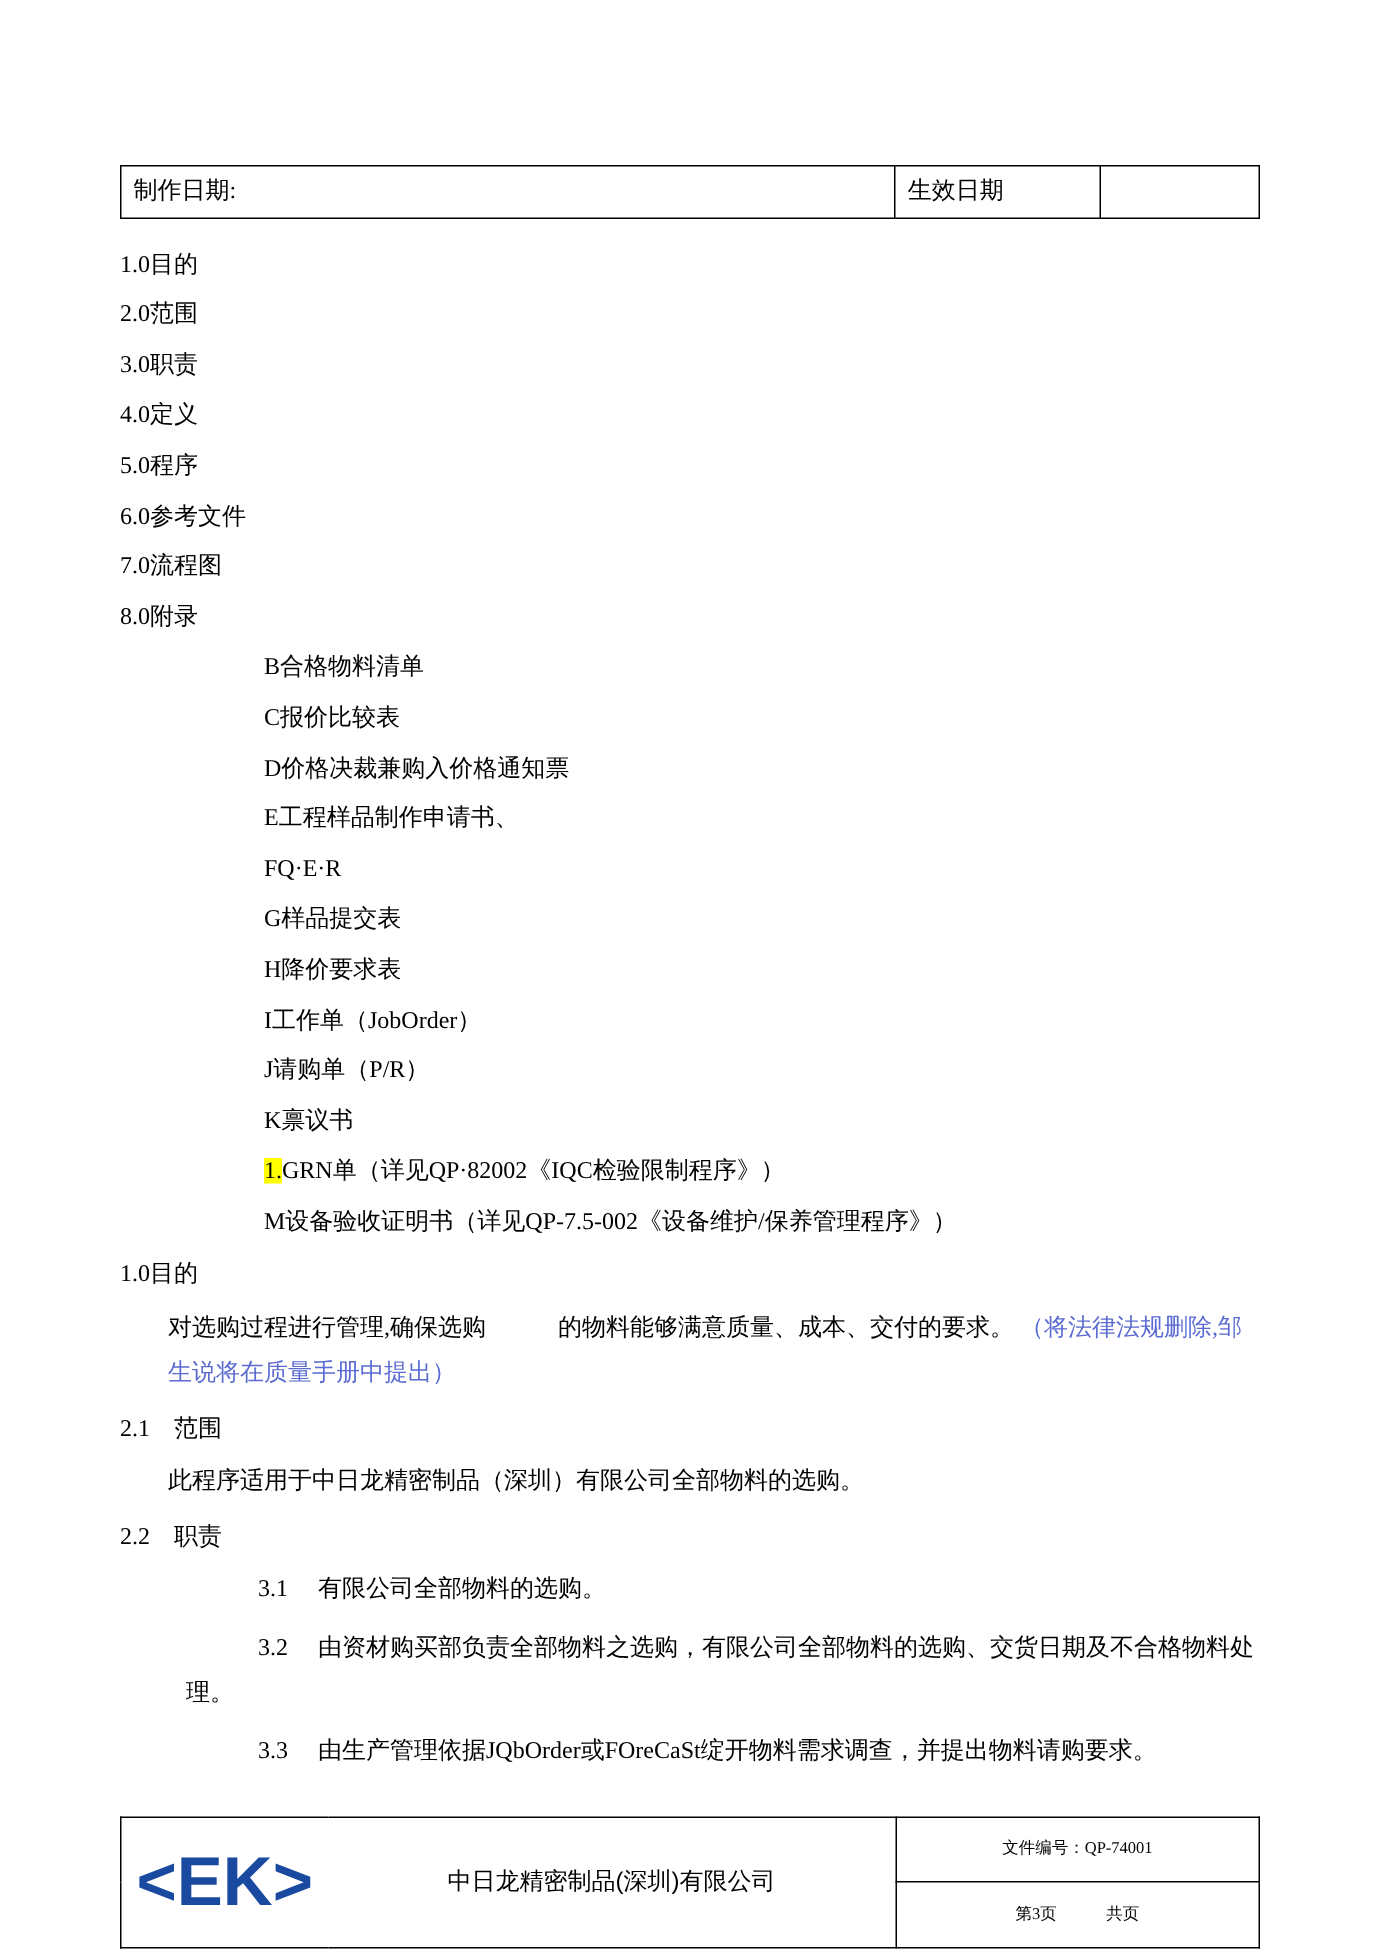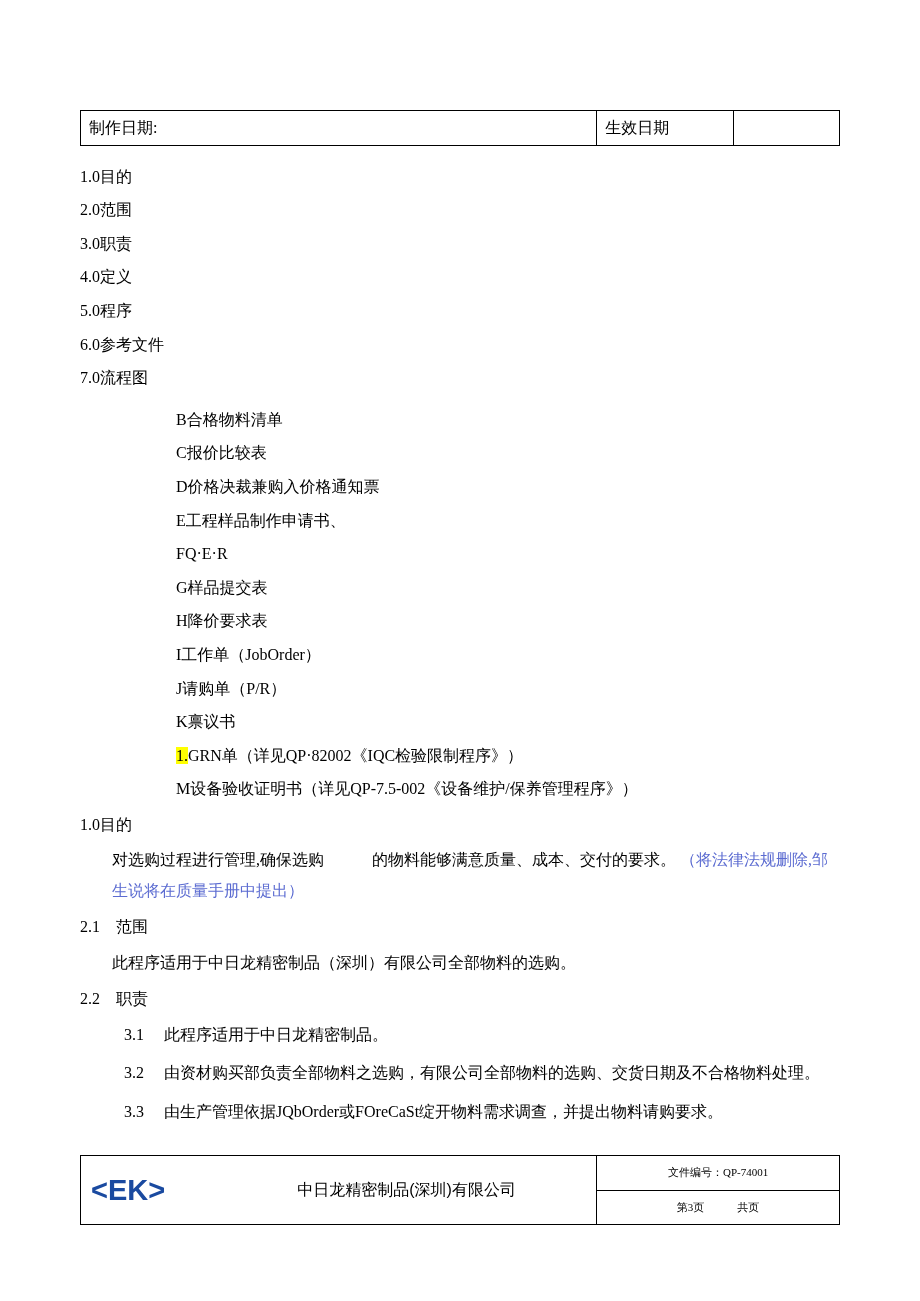--- a/index.html
+++ b/index.html
@@ -54,21 +54,21 @@
   }
   .footer-table td {
     border: 1px solid #000;
     padding: 6px 10px;
     vertical-align: middle;
   }
   .footer-left {
     width: 18%;
     color: #1a4aa0;
     font-family: Arial, sans-serif;
-    font-size: 29px;
+    font-size: 46px;
     font-weight: bold;
     text-align: left;
     border-right: none !important;
   }
   .footer-mid {
     width: 50%;
     font-size: 16px;
     font-family: Liberation Sans, sans-serif;
     text-align: center;
     border-left: none !important;
@@ -77,21 +77,21 @@
   .footer-right {
     width: 32%;
     font-size: 11px;
     text-align: left;
   }
   .footer-right-inner {
     padding: 2px 8px;
   }
   .row8 { display:flex; align-items:baseline; }
   .row8-label { width: 236px; }
-  .sub-num { display:inline-block; width: 36px; }
+  .sub-num { display:inline-block; width: 36px; margin-left: 48px; }
 </style>
 </head>
 <body>
 
 <table class="top-table">
   <tbody>
       <tr>
     <td class="col1">制作日期:</td>
     <td class="col2">生效日期</td>
     <td class="col3"></td>
@@ -101,20 +101,21 @@
 
 <div class="section">1.0目的</div>
 <div class="section">2.0范围</div>
 <div class="section">3.0职责</div>
 <div class="section">4.0定义</div>
 <div class="section">5.0程序</div>
 <div class="section">6.0参考文件</div>
 <div class="section">7.0流程图</div>
 
 <div class="section row8">
+  <span class="row8-label">8.0附录</span>
 </div>
 <div class="indent-list">B合格物料清单</div>
 <div class="indent-list">C报价比较表</div>
 <div class="indent-list">D价格决裁兼购入价格通知票</div>
 <div class="indent-list">E工程样品制作申请书、</div>
 <div class="indent-list">FQ·E·R</div>
 <div class="indent-list">G样品提交表</div>
 <div class="indent-list">H降价要求表</div>
 <div class="indent-list">I工作单（JobOrder）</div>
 <div class="indent-list">J请购单（P/R）</div>
@@ -129,21 +130,21 @@
   <span>对选购过程进行管理,确保选购　　　的物料能够满意质量、成本、交付的要求。</span>
   <span class="note">（将法律法规删除,邹生说将在质量手册中提出）</span>
 </div>
 
 <div class="section">2.1　范围</div>
 <div class="body-indent">此程序适用于中日龙精密制品（深圳）有限公司全部物料的选购。</div>
 
 <div class="section">2.2　职责</div>
 <div class="body-indent2">
   <span class="sub-num">3.1</span>
-  <span>此程序适用于中日龙精密制品。</span>
+  <span>有限公司全部物料的选购。</span>
 </div>
 <div class="body-indent2">
   <span class="sub-num">3.2</span>
   <span>由资材购买部负责全部物料之选购，有限公司全部物料的选购、交货日期及不合格物料处理。</span>
 </div>
 <div class="body-indent2">
   <span class="sub-num">3.3</span>
   <span>由生产管理依据JQbOrder或FOreCaSt绽开物料需求调查，并提出物料请购要求。</span>
 </div>
 

